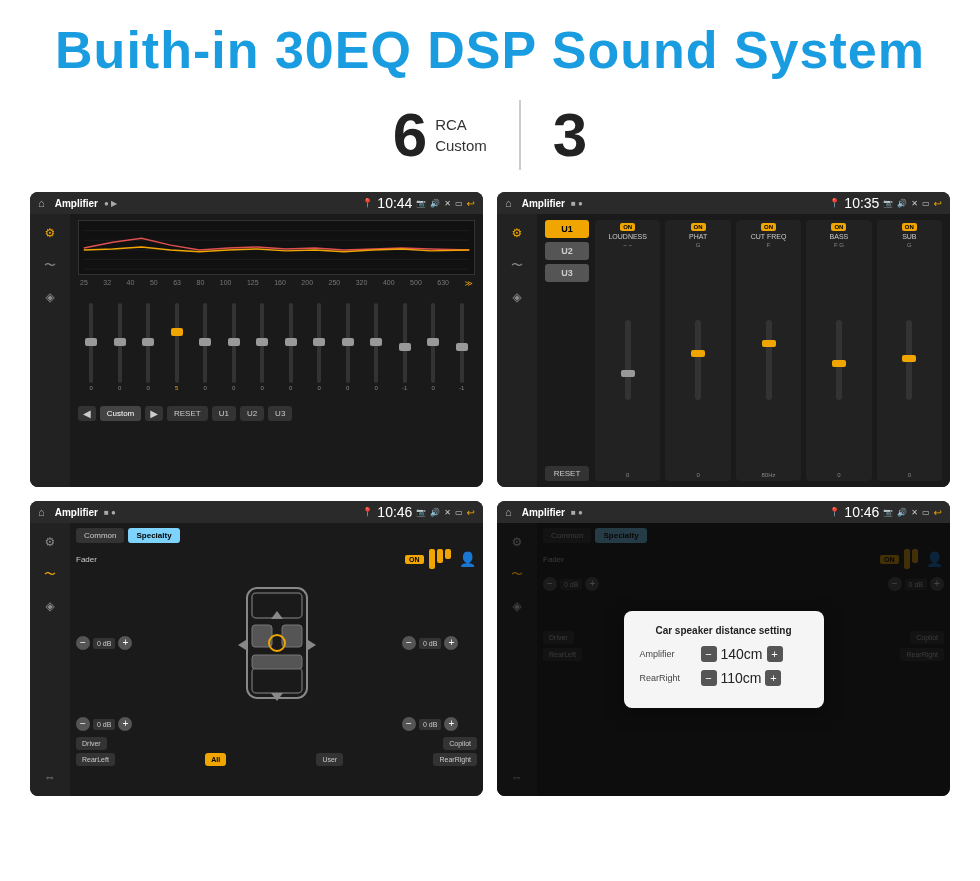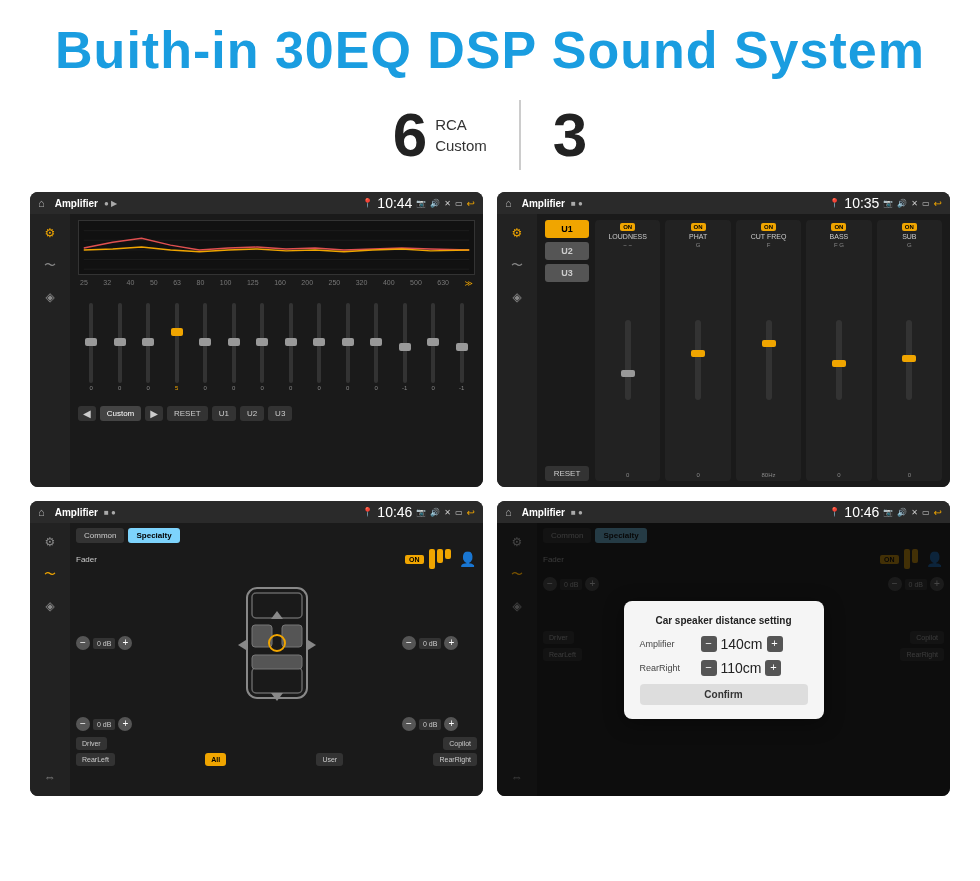--- a/index.html
+++ b/index.html
@@ -989,19 +989,18 @@
             </div>
           </div>
           <div class="dialog-row">
             <span class="dialog-label">RearRight</span>
             <div class="dialog-ctrl">
               <div class="d-minus">−</div>
               <span class="d-value">110cm</span>
               <div class="d-plus">+</div>
             </div>
           </div>
-          <button class="dialog-confirm-btn">Confirm</button>
         </div>
       </div>
     </div>
 
   </div>
 </div>
 
 </body></html>

